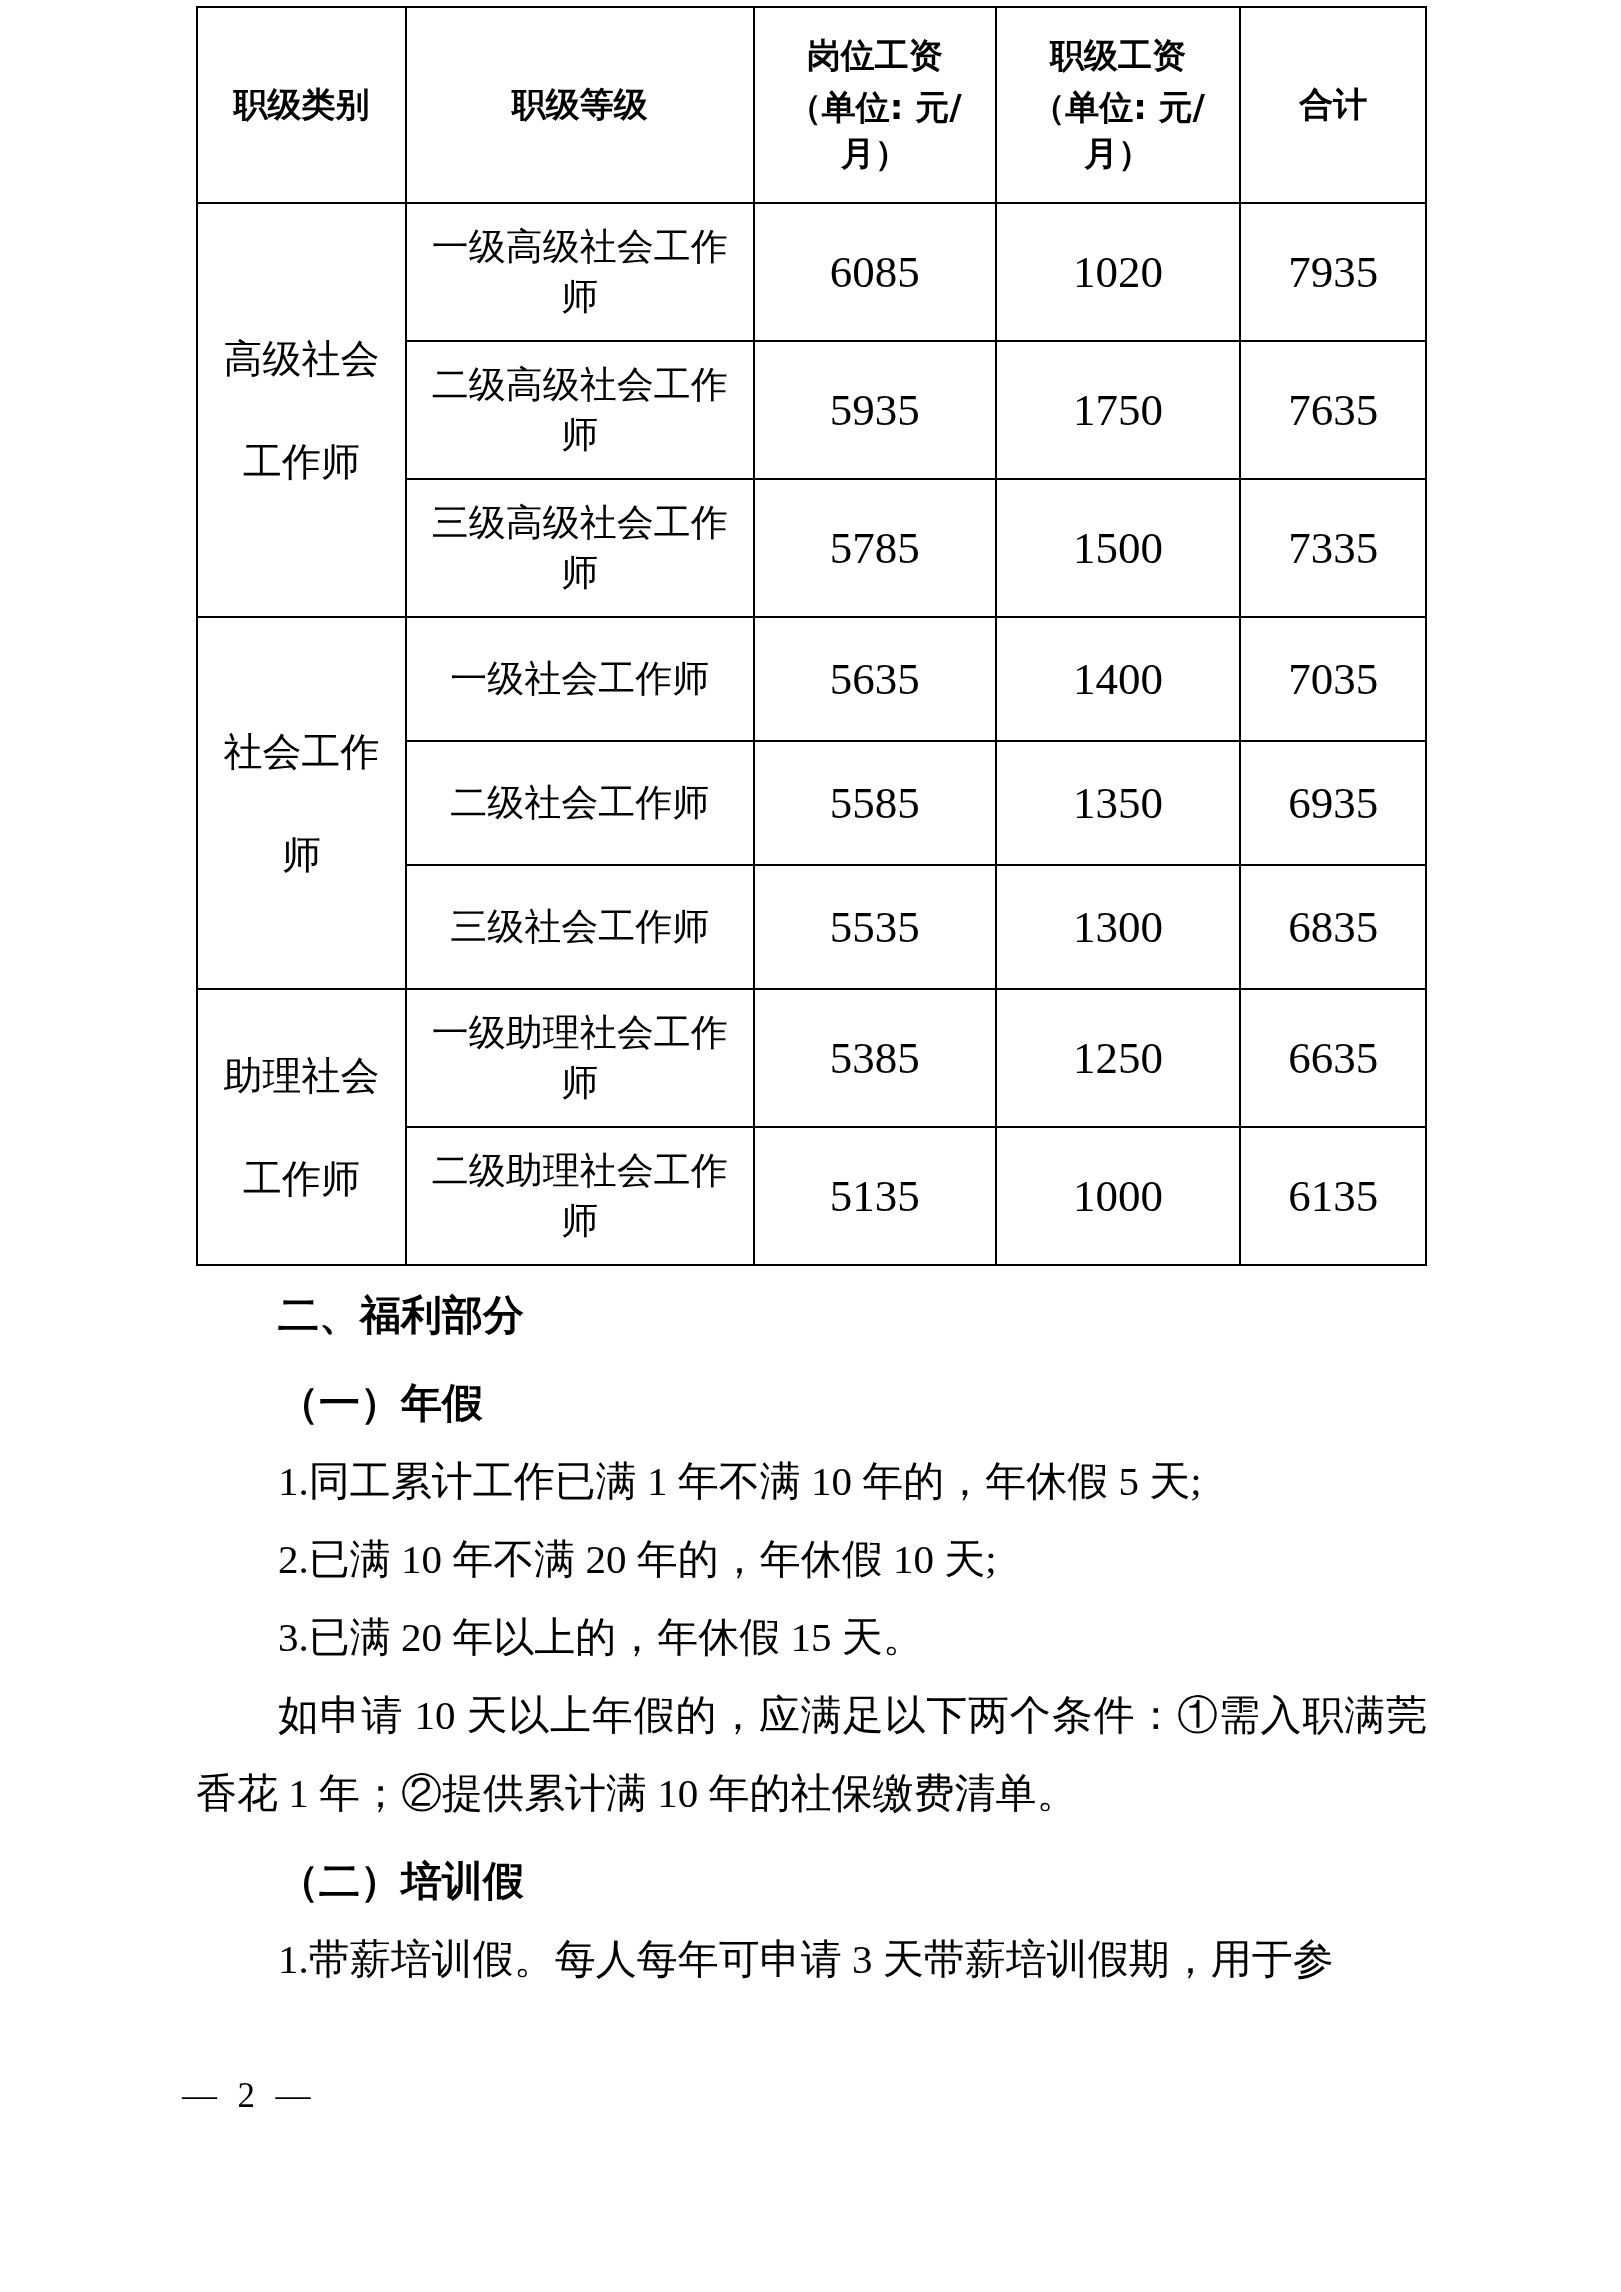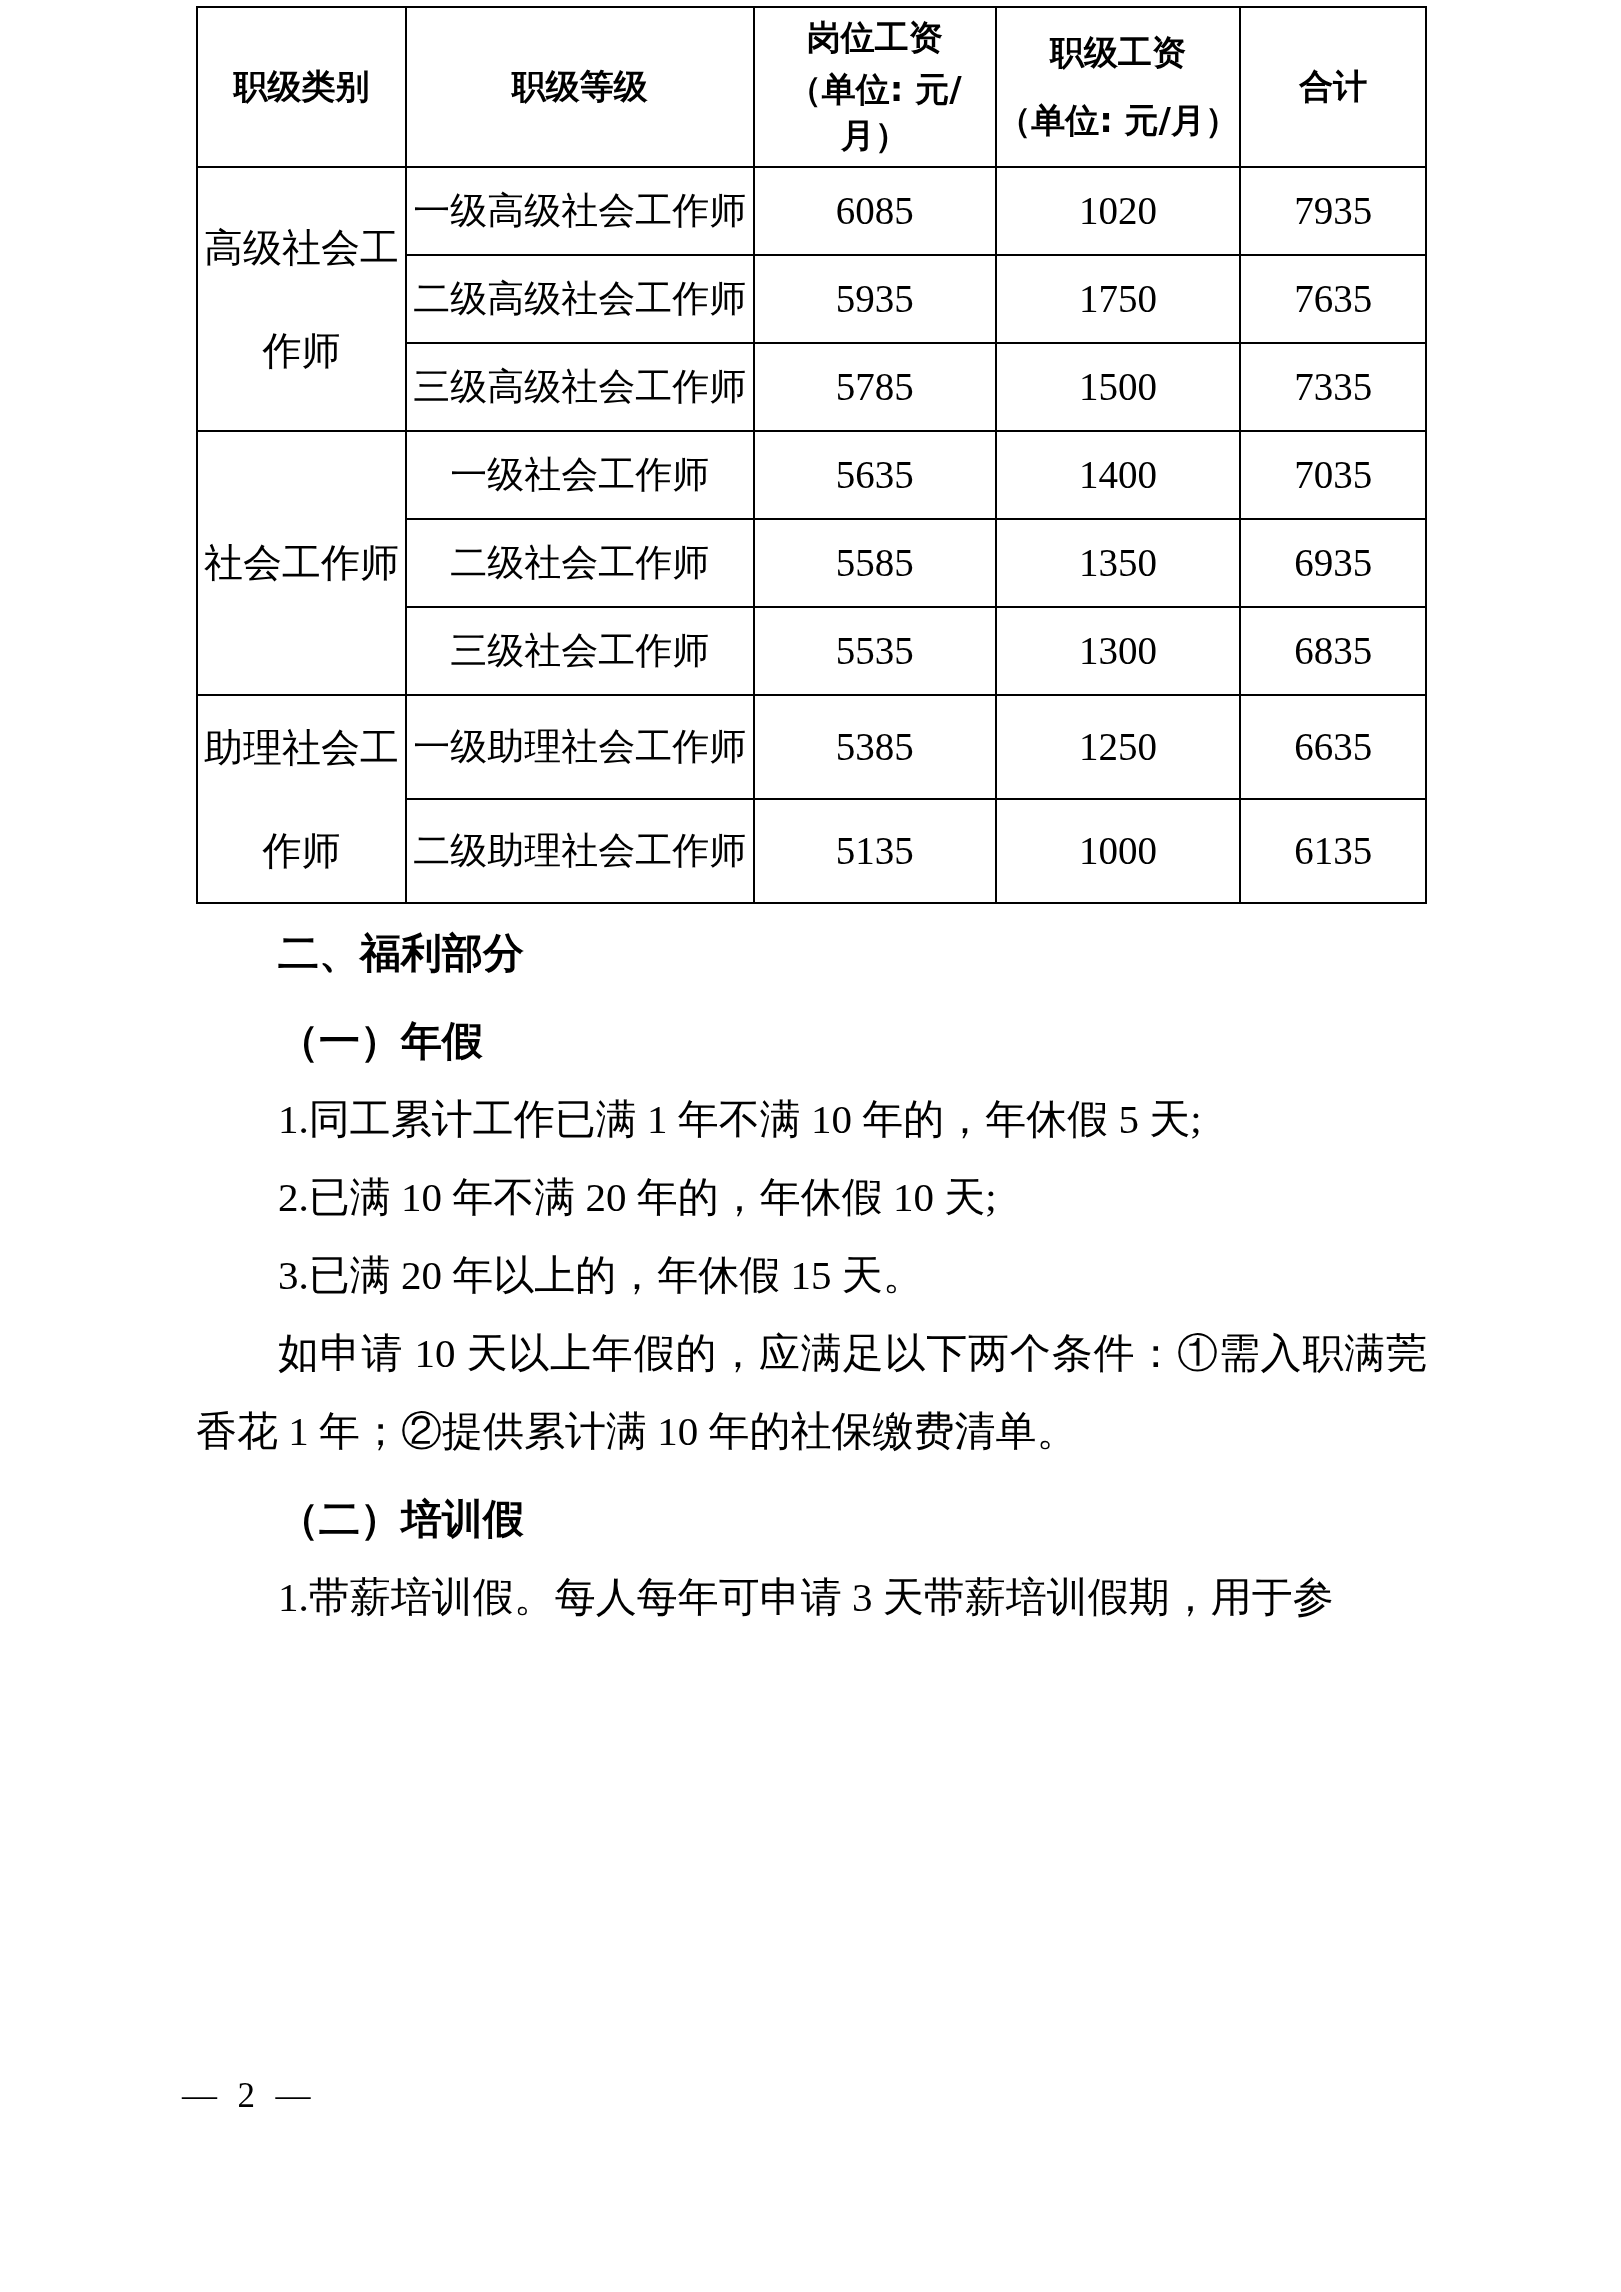--- a/index.html
+++ b/index.html
@@ -33,21 +33,21 @@
     width: 100%;
     border-collapse: collapse;
     table-layout: fixed;
     margin-top: 5.9px;
   }
   table.salary-table th,
   table.salary-table td {
     border: 2px solid #000;
     text-align: center;
     vertical-align: middle;
-    padding: 0;
+    padding: 18px;
   }
   table.salary-table {
     border: 2.9px solid #000;
   }
   .header-row th {
     height: 158px;
     font-family: "DejaVu Sans", "Liberation Sans", sans-serif;
     font-weight: bold;
     font-size: 34px;
   }
@@ -61,21 +61,21 @@
   td.cell-category {
     font-size: 39px;
     line-height: 103px;
     padding: 0 9.8px;
   }
   td.cell-grade {
     font-size: 37px;
     height: 86px;
   }
   td.cell-num {
-    font-size: 39px;
+    font-size: 45px;
     height: 86px;
     font-family: "Liberation Serif", "DejaVu Serif", serif;
   }
   
   .sections {
     font-size: 41px;
     line-height: 78px;
   }
   .sections p {
     margin: 0;

